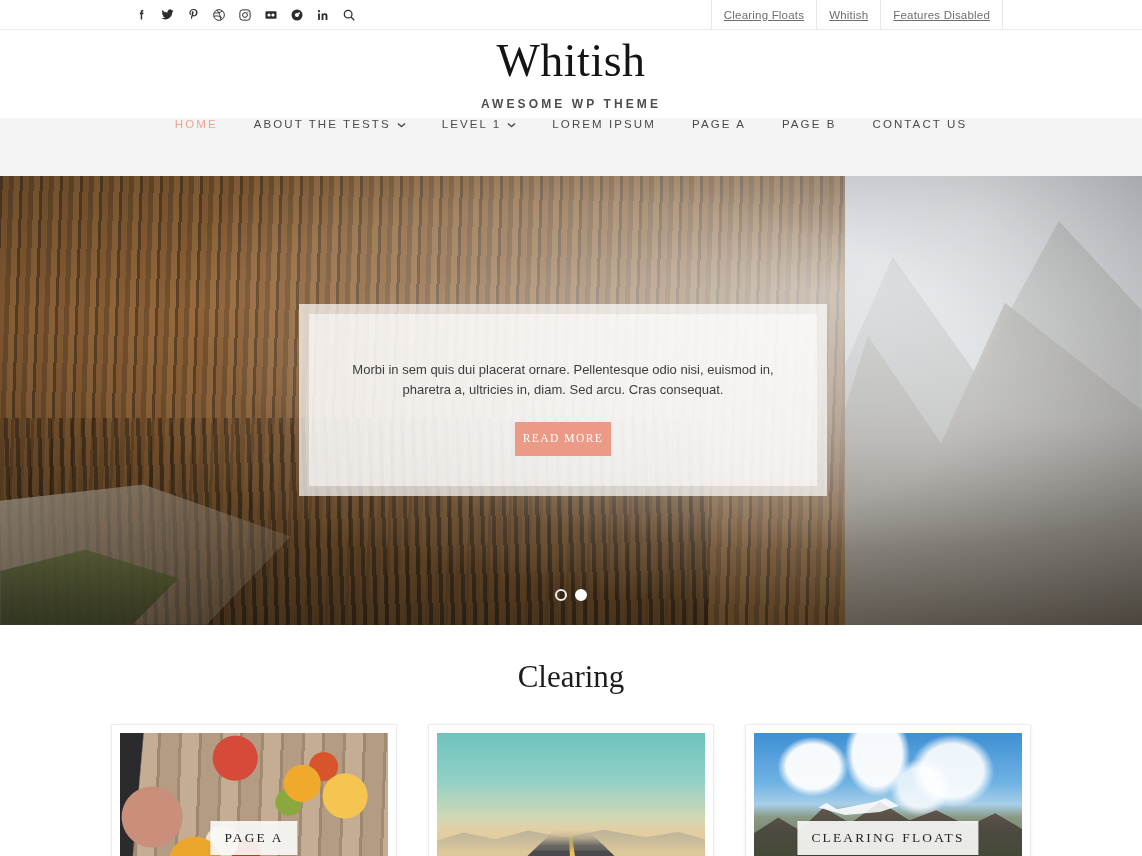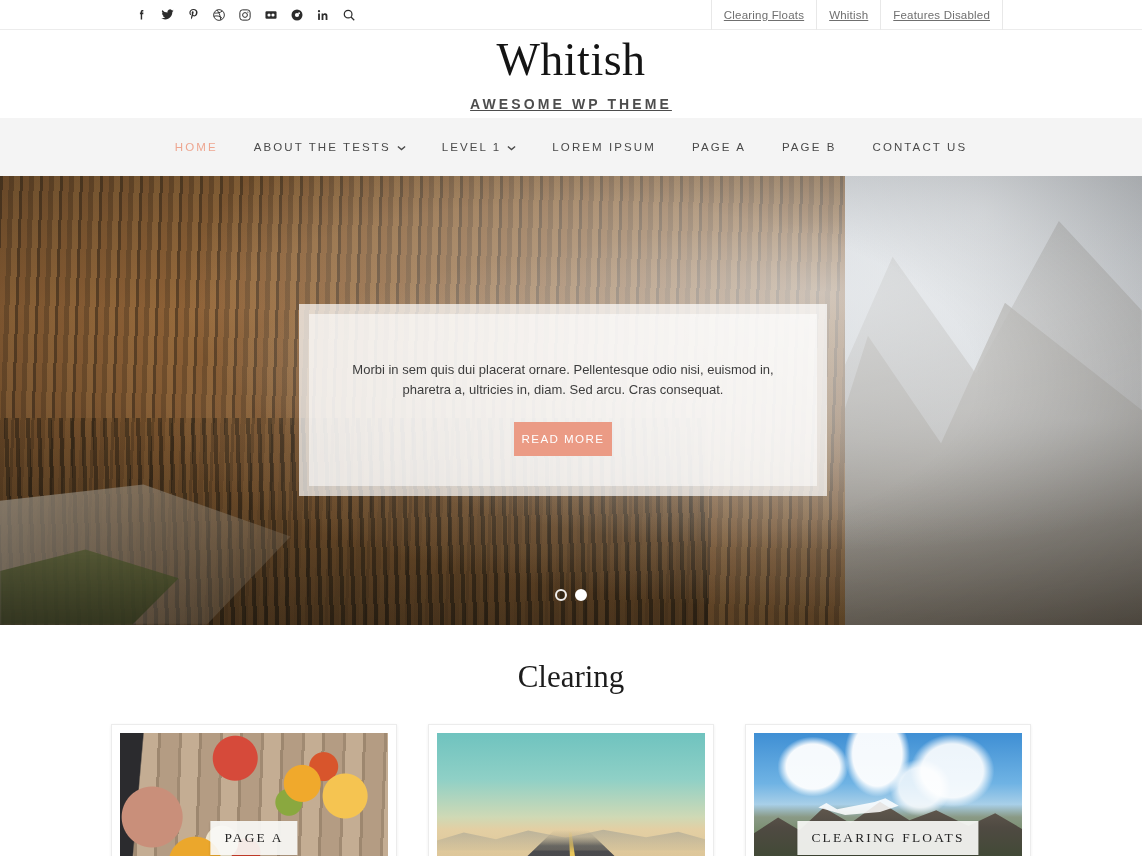--- a/index.html
+++ b/index.html
@@ -70,34 +70,33 @@
   .site-title {
     font-family: "Liberation Serif", serif;
     font-size: 46px;
     font-weight: 400;
     color: #141414;
     letter-spacing: .5px;
     line-height: 1.05;
   }
   .site-desc {
     margin-top: 11px;
-    font-size: 14px;
+    font-size: 12px;
     letter-spacing: 3.1px;
     color: #4d4d4d;
     font-weight: 700;
     text-transform: uppercase;
-    text-decoration: underline;
   }
 
   
   .mainnav {
     height: 58px;
     background: #f4f4f4;
     display: flex;
-    align-items: center;
+    align-items: flex-start;
     justify-content: center;
     gap: 0;
   }
   .nav-item {
     display: flex;
     align-items: center;
     gap: 6px;
     padding: 0 18px;
     font-size: 11.5px;
     letter-spacing: 2.1px;
@@ -225,21 +224,21 @@
     color: #fff;
     font-size: 11.6px;
     letter-spacing: 1.4px;
     text-transform: uppercase;
     padding: 11px 8px;
     text-decoration: none;
     display: inline-block;
     line-height: 1;
     border: none;
     cursor: pointer;
-    font-family: Liberation Sans, sans-serif;
+    font-family: Liberation Serif, serif;
   }
   .dots {
     position: absolute;
     bottom: 24px;
     left: 0; right: 0;
     display: flex;
     justify-content: center;
     gap: 8px;
   }
   .dot {

